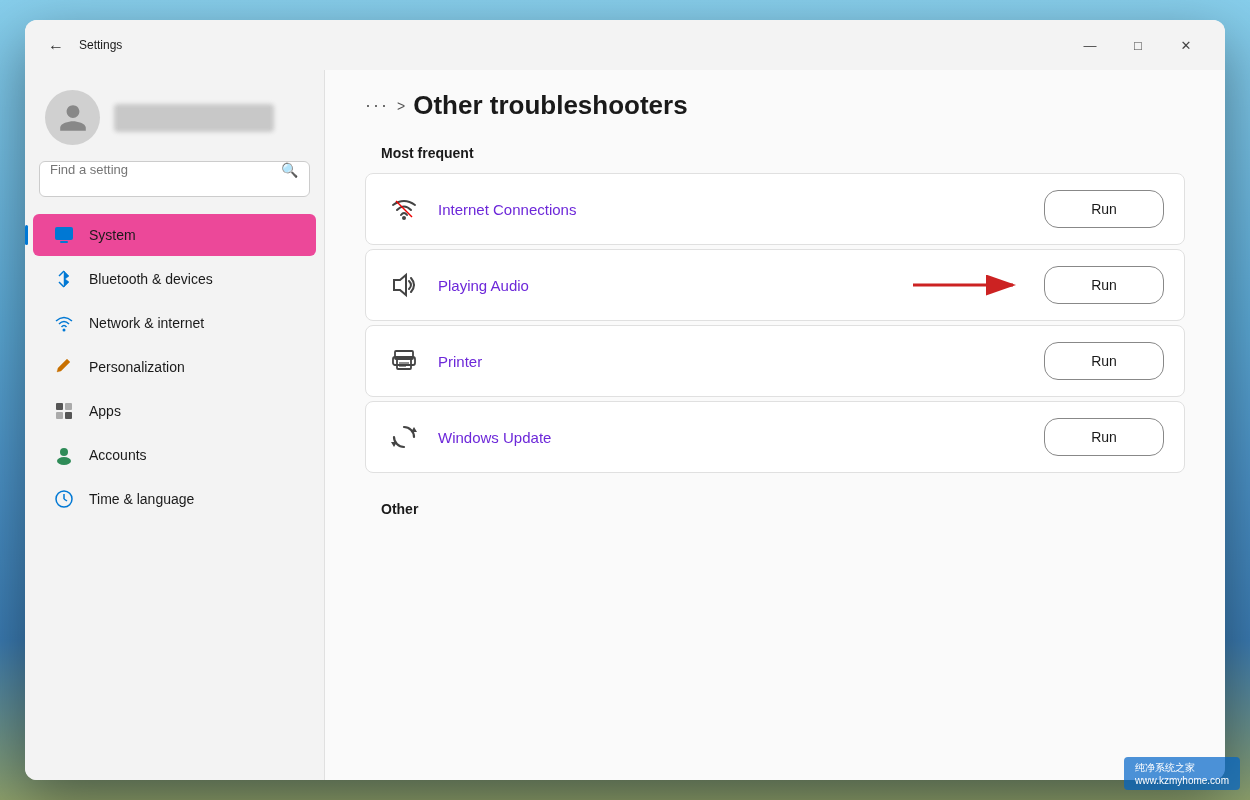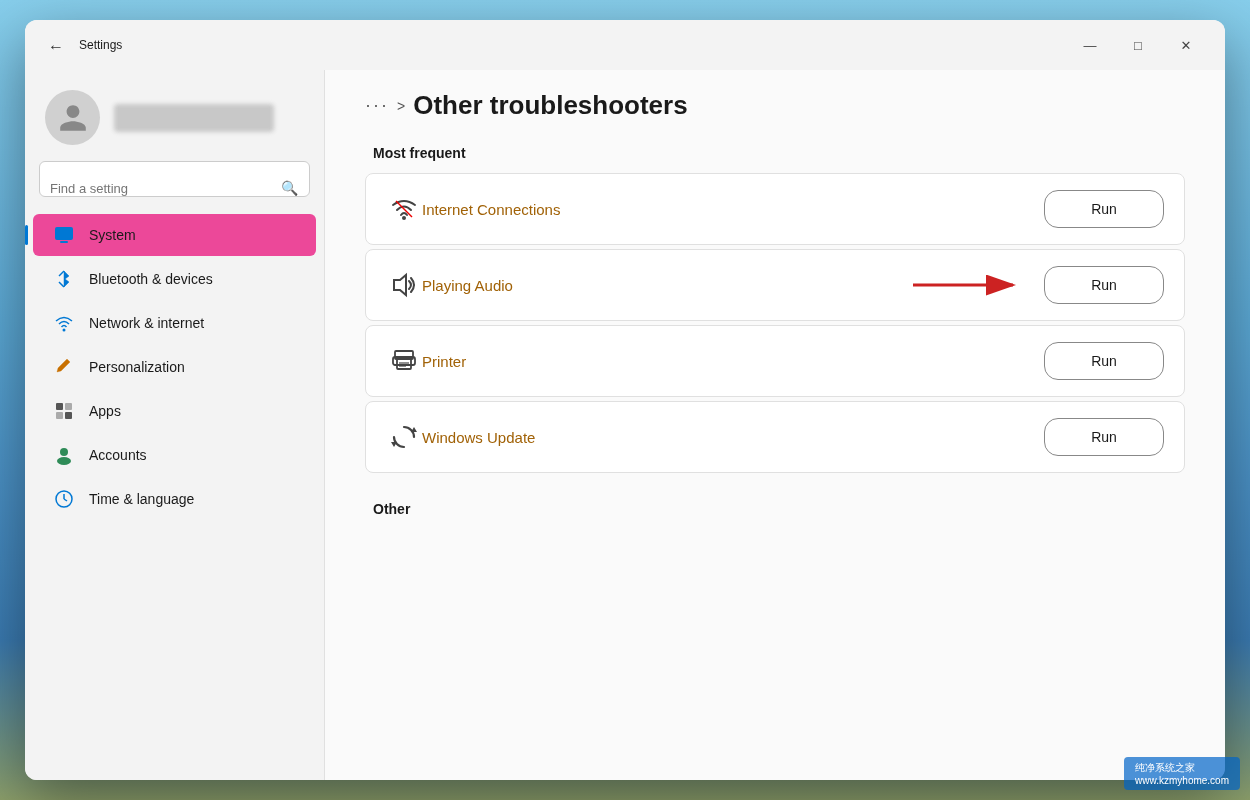--- a/index.html
+++ b/index.html
@@ -117,21 +117,21 @@
       width: 160px;
       height: 28px;
       background: #c8c8c8;
       border-radius: 4px;
       filter: blur(2px);
     }
 
     .search-box {
       margin: 0 14px 16px;
       display: flex;
-      align-items: flex-end;
+      align-items: flex-start;
       background: white;
       border: 1px solid #ccc;
       border-radius: 6px;
       padding: 0 10px;
       height: 36px;
     }
 
     .search-box input {
       border: none;
       outline: none;
@@ -213,21 +213,21 @@
     .page-title {
       font-size: 26px;
       font-weight: 600;
       color: #1a1a1a;
     }
 
     .section-title {
       font-size: 14px;
       font-weight: 600;
       color: #1a1a1a;
-      margin: 24px 8px 12px;
+      margin: 24px 16px 12px;
     }
 
     .troubleshooter-card {
       background: white;
       border: 1px solid #e0e0e0;
       border-radius: 8px;
       display: flex;
       align-items: center;
       padding: 0 20px;
       height: 72px;
@@ -241,22 +241,22 @@
       align-items: center;
       justify-content: center;
       font-size: 22px;
       color: #444;
       flex-shrink: 0;
     }
 
     .ts-name {
       flex: 1;
       font-size: 15px;
-      color: #a16207;
-      margin-left: 0;
+      color: #6d28d9;
+      margin-left: 16px;
     }
 
     .run-btn {
       width: 120px;
       height: 38px;
       border: 1.5px solid #888;
       border-radius: 14px;
       background: white;
       font-size: 14px;
       cursor: pointer;

